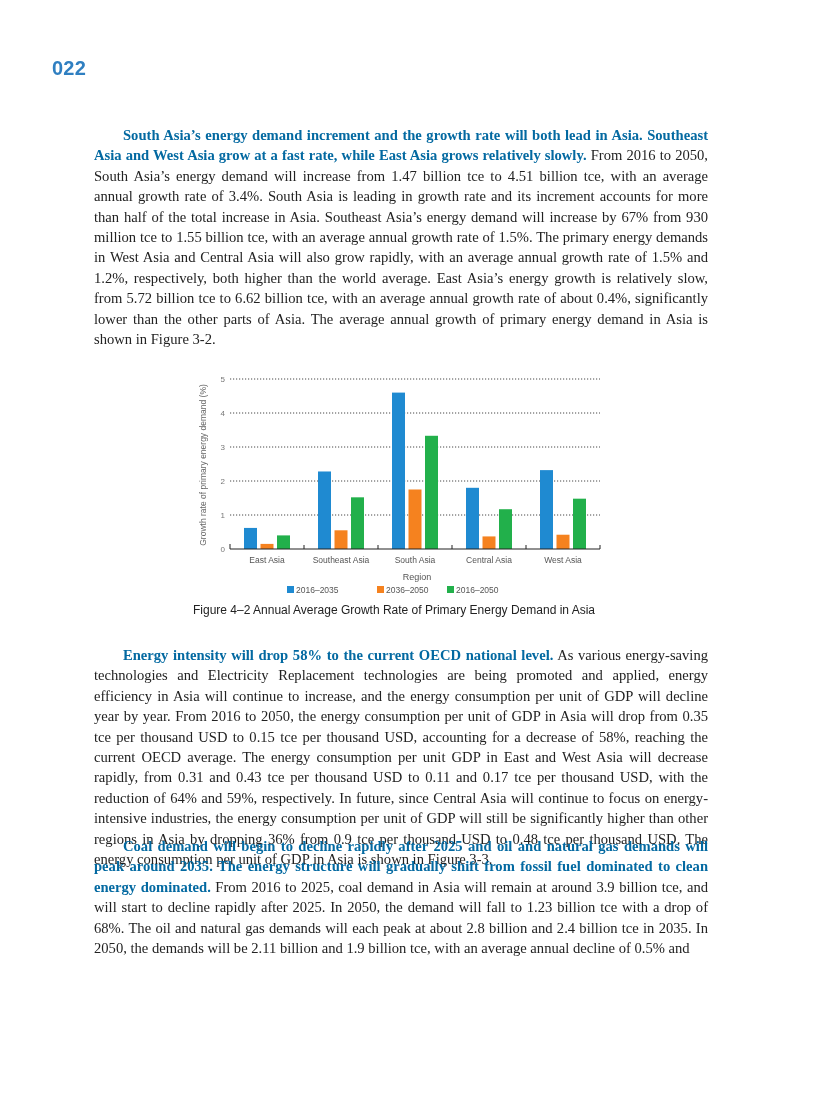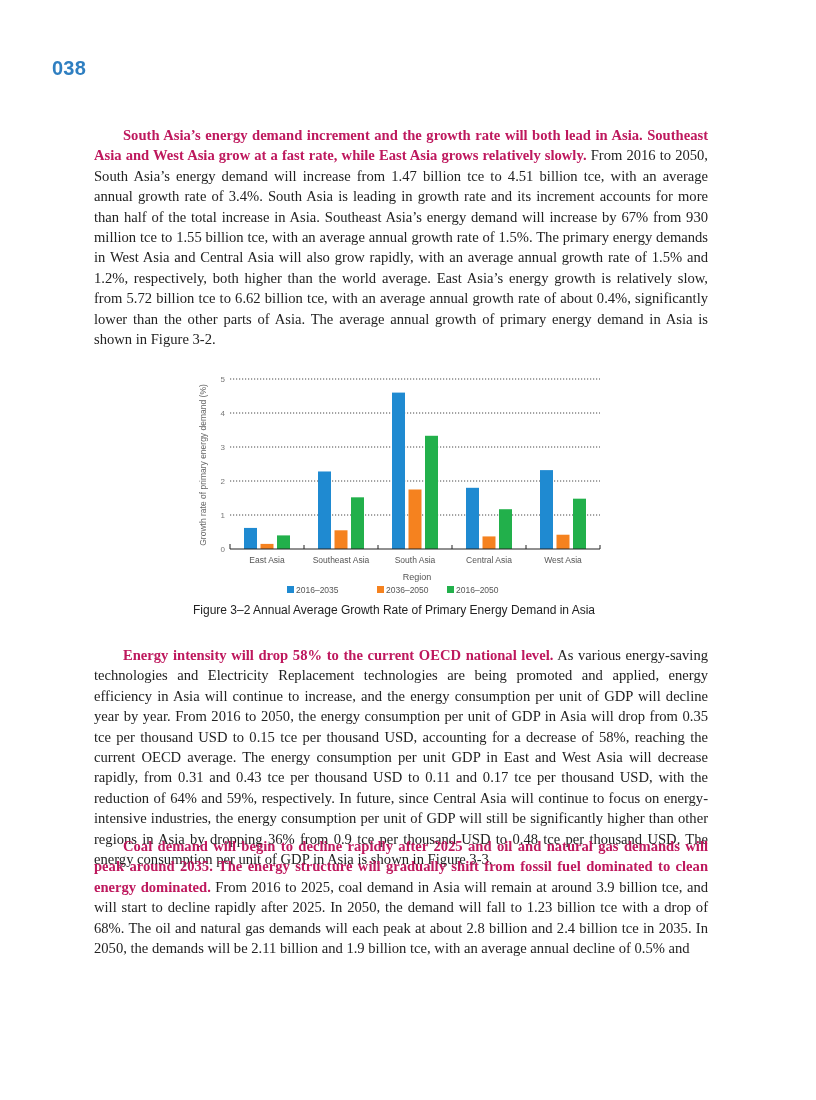--- a/index.html
+++ b/index.html
@@ -8,35 +8,35 @@
     position: absolute; left: 52px; top: 57px;
     font-family: "Liberation Sans", sans-serif; font-weight: bold;
     font-size: 20px; color: #2f7fc1; letter-spacing: 0.2px;
   }
   .text-block {
     position: absolute; left: 94px; width: 614px;
     font-family: "Liberation Serif", serif; font-size: 14.6px;
     line-height: 20.4px; color: #222; text-align: justify;
   }
   .text-block p { margin: 0; text-indent: 29px; }
-  .text-block b { font-weight: bold; color: #be185d; }
+  .text-block b { font-weight: bold; color: #0369a1; }
   #para1 { top: 125px; }
   #para2 { top: 645px; }
   #para3 { top: 836px; }
   .chart-wrap { position: absolute; left: 190px; top: 368px; width: 430px; height: 260px; }
   .chart-wrap svg text { font-family: "Liberation Sans", sans-serif; }
   .caption {
     position: absolute; left: 193px; top: 603px; width: 430px;
     font-family: "Liberation Sans", sans-serif; font-size: 12px; color: #222;
   }
 </style>
 </head>
 <body>
 
-<div class="page-number">038</div>
+<div class="page-number">022</div>
 
 <div class="text-block" id="para1">
   <p><b>South Asia’s energy demand increment and the growth rate will both lead in Asia. Southeast Asia and West Asia grow at a fast rate, while East Asia grows relatively slowly.</b><span> From 2016 to 2050, South Asia’s energy demand will increase from 1.47 billion tce to 4.51 billion tce, with an average annual growth rate of 3.4%. South Asia is leading in growth rate and its increment accounts for more than half of the total increase in Asia. Southeast Asia’s energy demand will increase by 67% from 930 million tce to 1.55 billion tce, with an average annual growth rate of 1.5%. The primary energy demands in West Asia and Central Asia will also grow rapidly, with an average annual growth rate of 1.5% and 1.2%, respectively, both higher than the world average. East Asia’s energy growth is relatively slow, from 5.72 billion tce to 6.62 billion tce, with an average annual growth rate of about 0.4%, significantly lower than the other parts of Asia. The average annual growth of primary energy demand in Asia is shown in Figure 3-2.</span></p>
 </div>
 
 <div class="chart-wrap">
   <svg id="chart-svg" width="430" height="235" viewBox="0 0 430 235">
     <g id="grid-layer">
         <line x1="40" x2="410" y1="147" y2="147" stroke="#333" stroke-width="0.9" stroke-dasharray="1.2,1.8"></line>
         <line x1="40" x2="410" y1="113" y2="113" stroke="#333" stroke-width="0.9" stroke-dasharray="1.2,1.8"></line>
@@ -93,21 +93,21 @@
           <text x="196" y="225" font-size="8.5" fill="#555">2036–2050</text>
         </g>
         <g>
           <rect x="257" y="218" width="7" height="7" fill="#22b04b"></rect>
           <text x="266" y="225" font-size="8.5" fill="#555">2016–2050</text>
         </g>
       </g>
   </svg>
 </div>
 
-<div class="caption">Figure 3–2    Annual Average Growth Rate of Primary Energy Demand in Asia</div>
+<div class="caption">Figure 4–2    Annual Average Growth Rate of Primary Energy Demand in Asia</div>
 
 <div class="text-block" id="para2">
   <p><b>Energy intensity will drop 58% to the current OECD national level.</b><span> As various energy-saving technologies and Electricity Replacement technologies are being promoted and applied, energy efficiency in Asia will continue to increase, and the energy consumption per unit of GDP will decline year by year. From 2016 to 2050, the energy consumption per unit of GDP in Asia will drop from 0.35 tce per thousand USD to 0.15 tce per thousand USD, accounting for a decrease of 58%, reaching the current OECD average. The energy consumption per unit GDP in East and West Asia will decrease rapidly, from 0.31 and 0.43 tce per thousand USD to 0.11 and 0.17 tce per thousand USD, with the reduction of 64% and 59%, respectively. In future, since Central Asia will continue to focus on energy-intensive industries, the energy consumption per unit of GDP will still be significantly higher than other regions in Asia by dropping 36% from 0.9 tce per thousand USD to 0.48 tce per thousand USD. The energy consumption per unit of GDP in Asia is shown in Figure 3-3.</span></p>
 </div>
 
 <div class="text-block" id="para3">
   <p><b>Coal demand will begin to decline rapidly after 2025 and oil and natural gas demands will peak around 2035. The energy structure will gradually shift from fossil fuel dominated to clean energy dominated.</b><span> From 2016 to 2025, coal demand in Asia will remain at around 3.9 billion tce, and will start to decline rapidly after 2025. In 2050, the demand will fall to 1.23 billion tce with a drop of 68%. The oil and natural gas demands will each peak at about 2.8 billion and 2.4 billion tce in 2035. In 2050, the demands will be 2.11 billion and 1.9 billion tce, with an average annual decline of 0.5% and</span></p>
 </div>
 
 </body></html>

